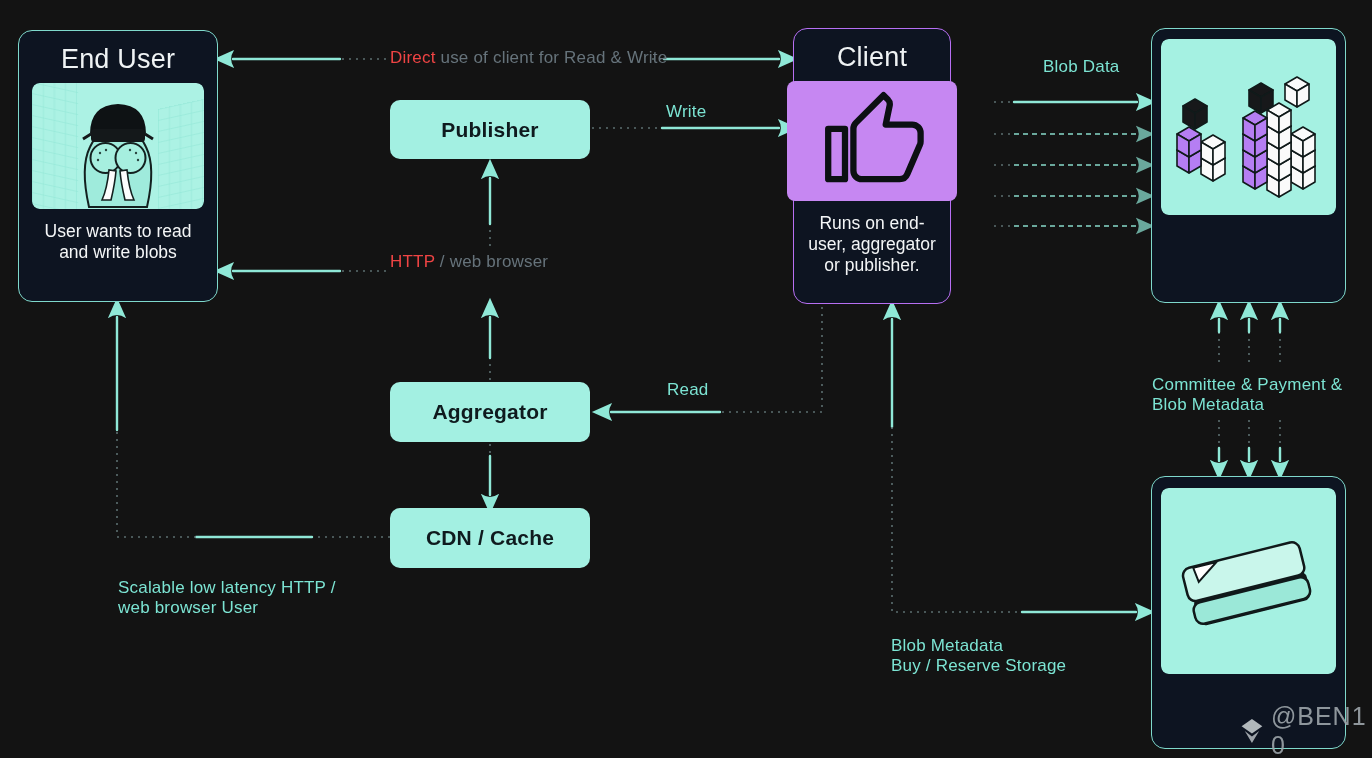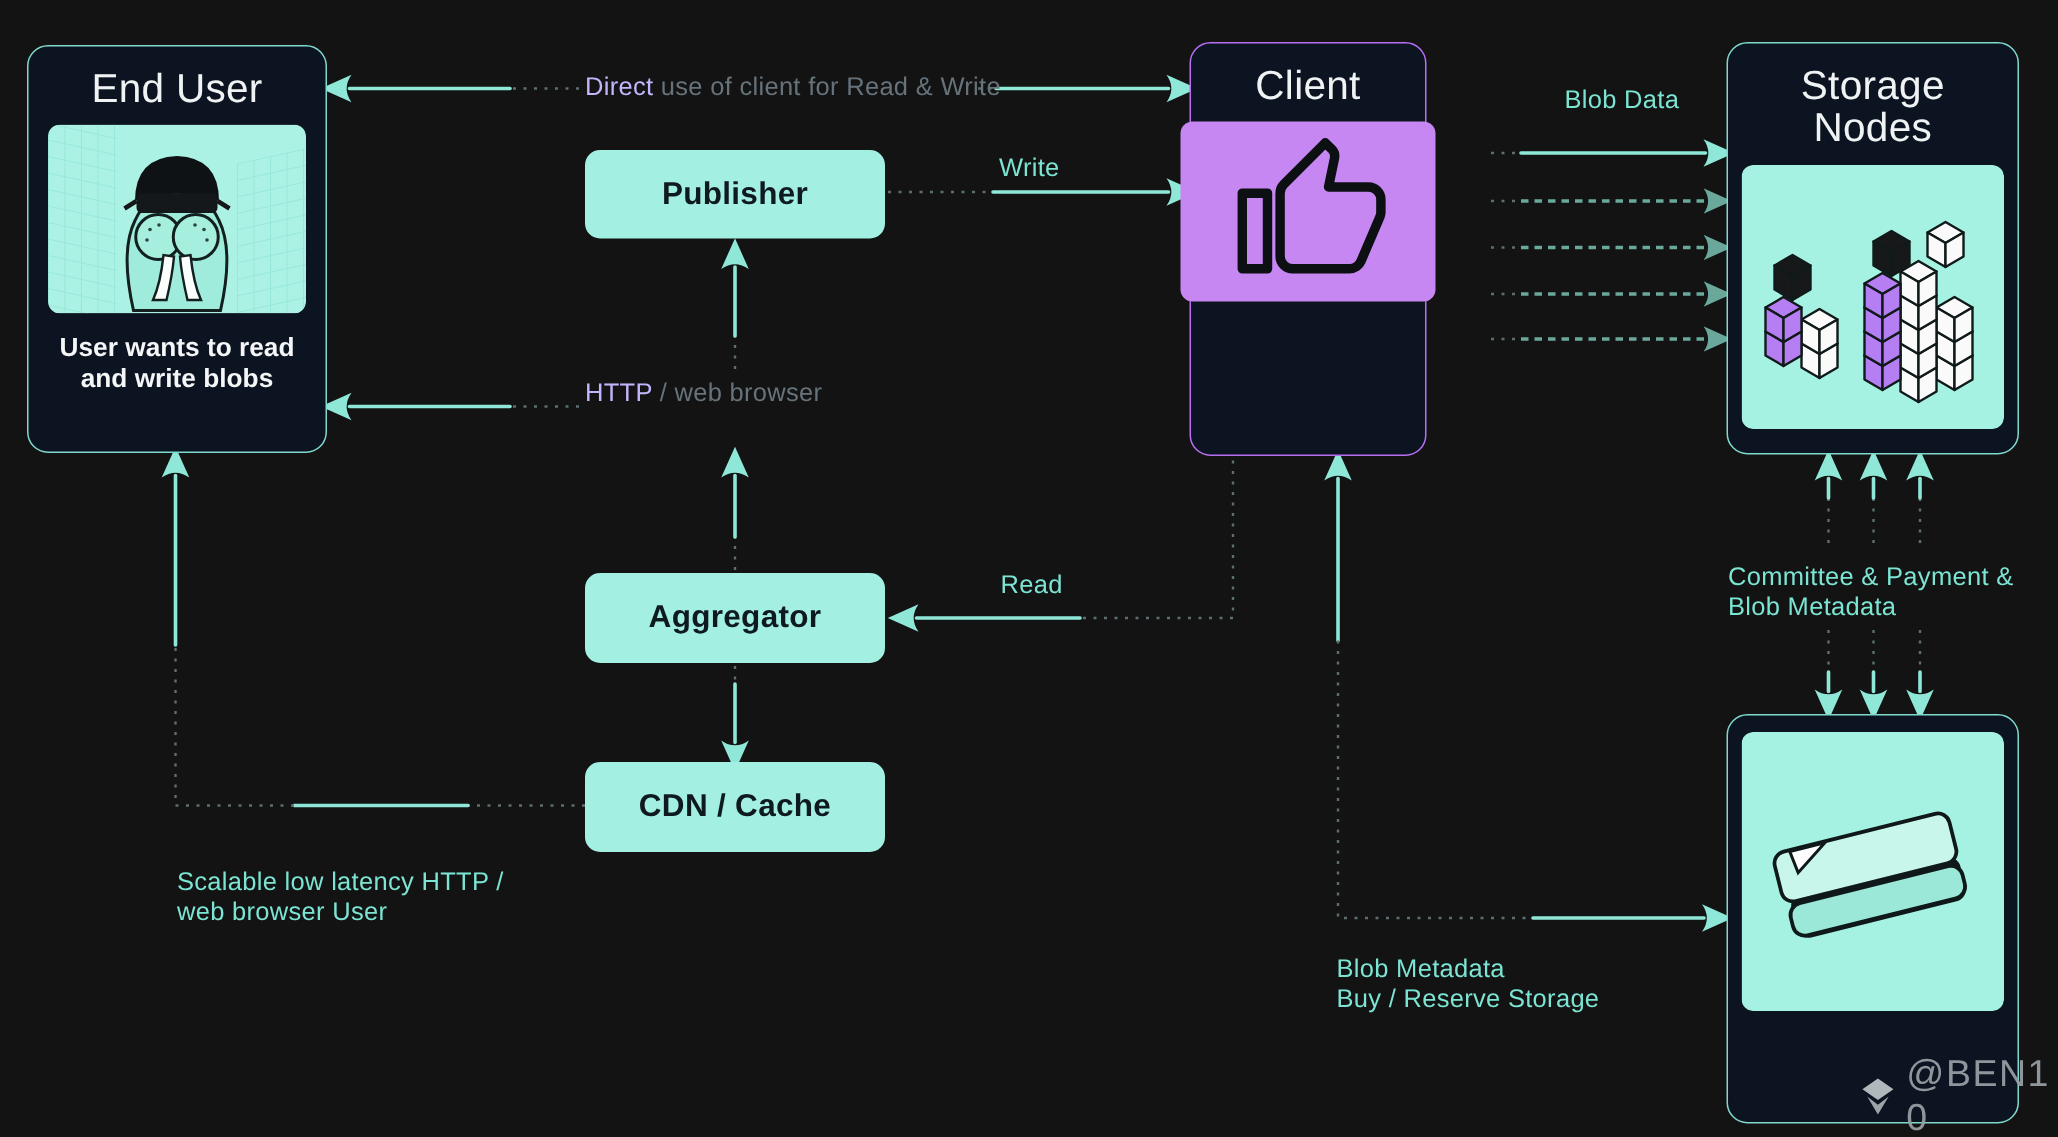--- a/index.html
+++ b/index.html
@@ -11,29 +11,29 @@
   .w-dash{stroke:#8FE8D7;stroke-width:2.2;fill:none;stroke-dasharray:5 4;opacity:.7;}
 
   .node-dark{position:absolute;z-index:2;background:#0D1421;border:1.5px solid #7FD9CC;
              border-radius:14px;box-sizing:border-box;display:flex;flex-direction:column;
              align-items:center;}
   .node-dark.purple{border-color:#B76FF3;}
   .node-title{color:#EFF3F4;font-size:27px;font-weight:500;margin-top:14px;text-align:center;
               line-height:1.05;letter-spacing:.2px;}
   .imgpanel{border-radius:8px;overflow:hidden;margin-top:10px;display:flex;align-items:center;
             justify-content:center;}
-  .node-caption{color:#F4F6F7;font-size:17.5px;font-weight:700;text-align:center;
+  .node-caption{color:#F4F6F7;font-size:17.5px;font-weight:400;text-align:center;
                 line-height:1.18;margin-top:12px;padding:0 10px;}
   .node-teal{position:absolute;z-index:2;background:#A3F0E2;border-radius:10px;
              display:flex;align-items:center;justify-content:center;color:#0F1A1E;
              font-size:21px;font-weight:600;letter-spacing:.2px;}
   .elabel{position:absolute;z-index:2;font-size:17px;line-height:20px;color:#7CE4D3;
           letter-spacing:.2px;}
   .elabel .gray{color:#66737B;}
-  .elabel .teal{color:#c4b5fd;}
+  .elabel .teal{color:#ef4444;}
   #watermark{position:absolute;z-index:5;display:flex;align-items:center;gap:7px;
              color:#9AA2A7;font-size:25px;letter-spacing:1px;opacity:.92;}
 </style>
 </head>
 <body>
 
 <div id="stage">
 
   <svg id="wires" width="1372" height="758" viewBox="0 0 1372 758">
     <defs>
@@ -154,24 +154,24 @@
 
   <div class="node-dark purple" style="left:793px;top:28px;width:158px;height:276px;">
     <div class="node-title">Client</div>
     <div class="imgpanel" style="width:170px;height:120px;background:#C687F2;">
       <svg width="170" height="120" viewBox="0 0 170 120">
         <g transform="translate(37,10) scale(4.2)">
           <path d="M1 21h4V9H1v12zM23 10c0-1.1-.9-2-2-2h-6.31l.95-4.57.03-.32c0-.41-.17-.79-.44-1.06L14.17 1 7.58 7.59C7.22 7.95 7 8.45 7 9v10c0 1.1.9 2 2 2h9c.83 0 1.54-.5 1.84-1.22l3.02-7.05c.09-.23.14-.47.14-.73v-2z" fill="none" stroke="#0c1013" stroke-width="1.5" stroke-linejoin="round"></path>
         </g>
       </svg>
     </div>
+    <div class="node-caption" style="max-width:178px;">Runs on end-user, aggregator or publisher.</div>
   </div>
 
   <div class="node-dark" style="left:1151px;top:28px;width:195px;height:275px;">
-    <div class="node-title" style="max-width:120px;">Storage Nodes</div>
     <div class="imgpanel" style="width:175px;height:176px;">
       <svg width="175" height="176" viewBox="0 0 175 176">
         <rect width="175" height="176" rx="7" fill="#A5F1E2"></rect>
         <defs>
           <g id="cb" stroke="#101a1a" stroke-width="1.6" stroke-linejoin="round">
             <polygon points="0,7 12,0 24,7 12,14"></polygon>
             <polygon points="0,7 12,14 12,30 0,23"></polygon>
             <polygon points="24,7 12,14 12,30 24,23"></polygon>
           </g>
         </defs>

